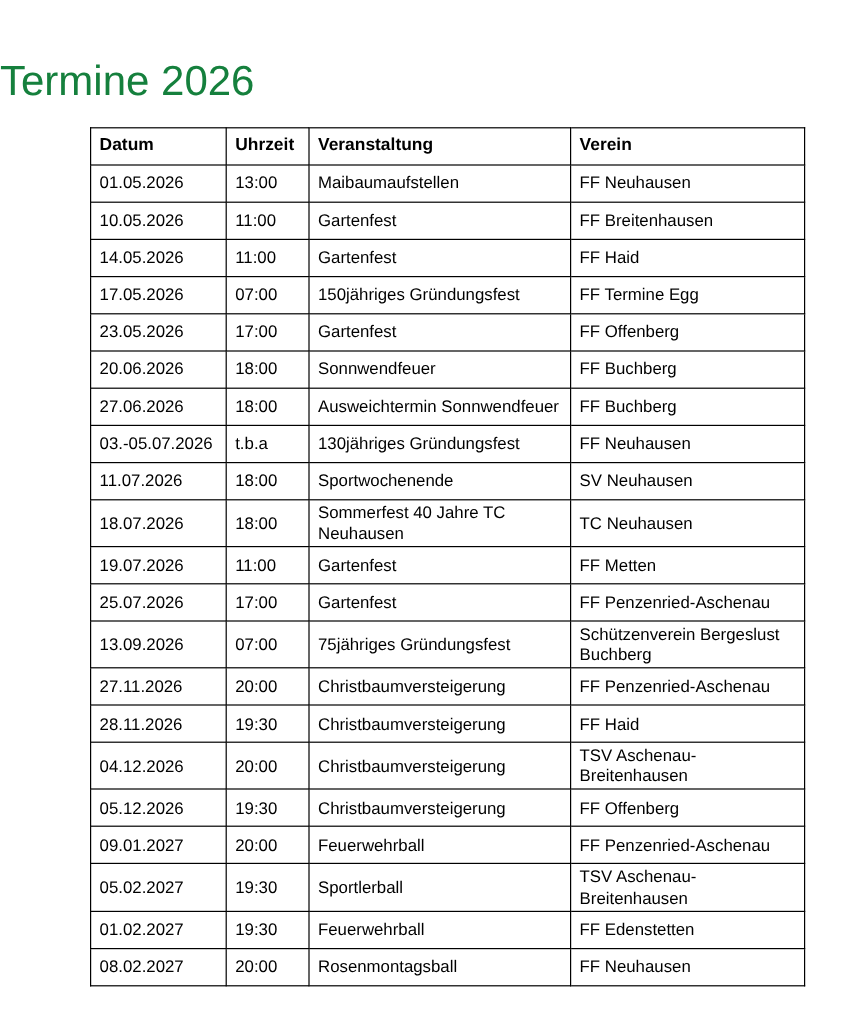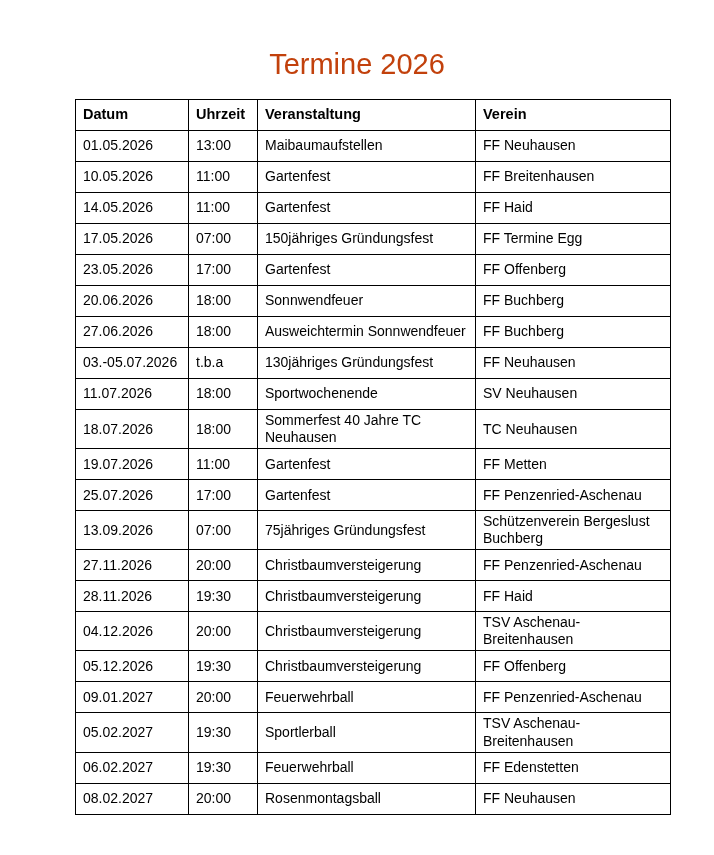--- a/index.html
+++ b/index.html
@@ -16,25 +16,25 @@
     position: relative;
     width: 714px;
     height: 855px;
     overflow: hidden;
     background: #ffffff;
   }
   .doc-title {
     margin: 0;
     padding-top: 48px;
     padding-bottom: 18px;
-    text-align: center;
-    font-size: 29px;
+    text-align: left;
+    font-size: 35px;
     font-weight: 400;
     letter-spacing: 0px;
-    color: #c2410c;
+    color: #15803d;
   }
   table.events {
     margin-left: 75px;
     width: 595px;
     border-collapse: collapse;
     table-layout: fixed;
     font-size: 14px;
   }
   table.events th,
   table.events td {
@@ -187,21 +187,21 @@
       <td>Feuerwehrball</td>
       <td>FF Penzenried-Aschenau</td>
     </tr>
         <tr>
       <td>05.02.2027</td>
       <td>19:30</td>
       <td>Sportlerball</td>
       <td>TSV Aschenau-Breitenhausen</td>
     </tr>
         <tr>
-      <td>06.02.2027</td>
+      <td>01.02.2027</td>
       <td>19:30</td>
       <td>Feuerwehrball</td>
       <td>FF Edenstetten</td>
     </tr>
         <tr>
       <td>08.02.2027</td>
       <td>20:00</td>
       <td>Rosenmontagsball</td>
       <td>FF Neuhausen</td>
     </tr>

